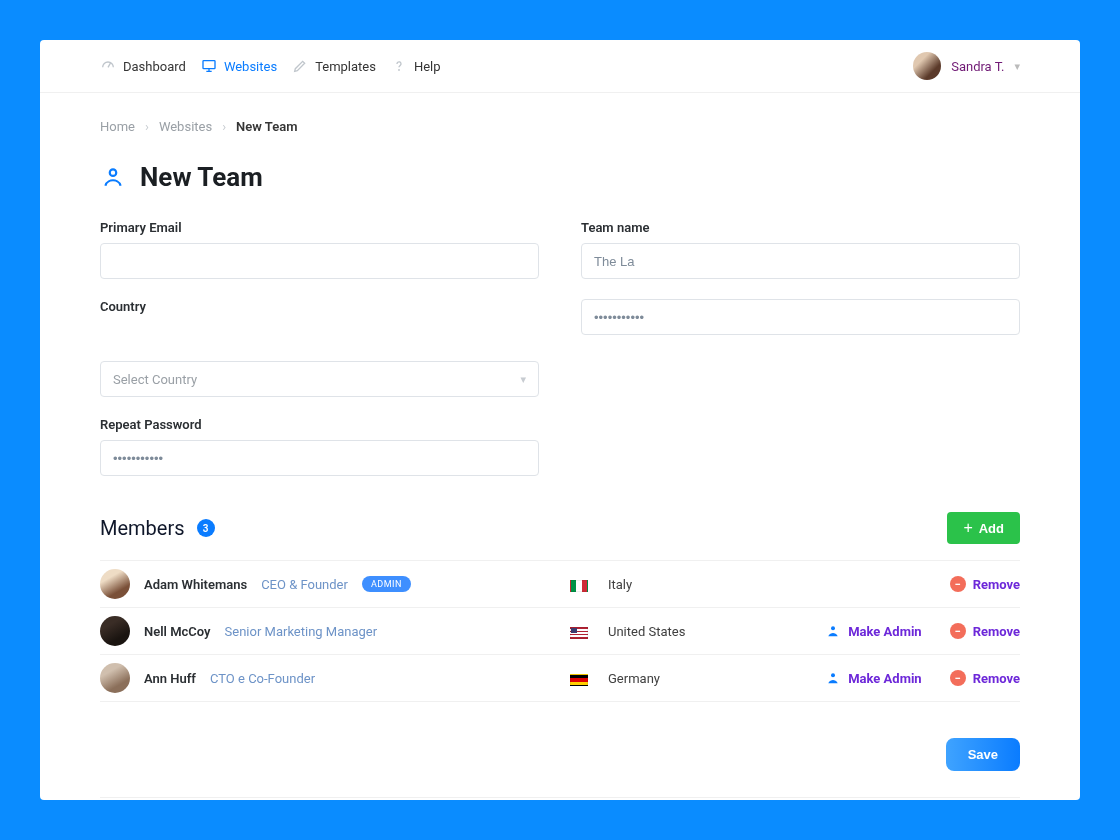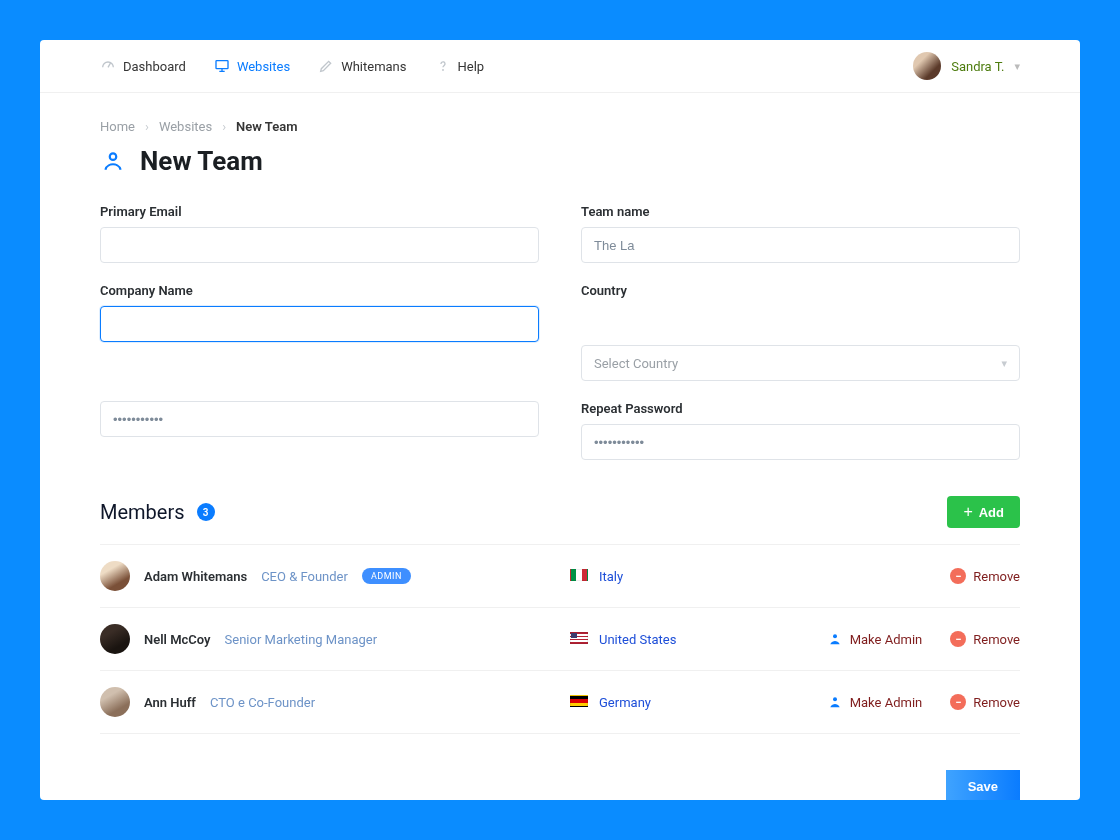--- a/index.html
+++ b/index.html
@@ -16,41 +16,41 @@
   height: 100%;
   border-radius: 4px;
   overflow: hidden;
 }
 .top-nav {
   display: flex;
   align-items: center;
   padding: 12px 60px;
   border-bottom: 1px solid #f0f0f0;
 }
-.nav-left { display: flex; gap: 28px; }
+.nav-left { display: flex; gap: 15px; }
 .nav-item {
   display: flex;
   align-items: center;
   gap: 7px;
   font-size: 13px;
   color: #353535;
   cursor: pointer;
 }
 .nav-item.active { color: #0a7cff; }
 .nav-icon { width: 16px; height: 16px; display: inline-flex; align-items: center; justify-content: center; }
 .nav-right { margin-left: auto; display: flex; align-items: center; gap: 10px; }
 .avatar-sm {
   width: 28px; height: 28px; border-radius: 50%;
   background: linear-gradient(135deg,#e0c8b0 30%,#5b3a2a 70%);
 }
-.user-name { font-size: 13px; color: #4d7c0f; }
+.user-name { font-size: 13px; color: #701a75; }
 .chevron-down { color: #bbb; font-size: 11px; }
 
 .content { padding: 26px 60px 20px; }
-.breadcrumb { display: flex; align-items: center; gap: 10px; font-size: 13px; color: #9aa0a6; margin-bottom: 12px; }
+.breadcrumb { display: flex; align-items: center; gap: 10px; font-size: 13px; color: #9aa0a6; margin-bottom: 28px; }
 .breadcrumb .crumb { color: #9aa0a6; cursor: pointer; }
 .breadcrumb .crumb.current { color: #353535; font-weight: 600; }
 .breadcrumb .sep { color: #c7ccd1; }
 
 .page-head { display: flex; align-items: center; gap: 14px; margin-bottom: 28px; }
 .page-head-icon { width: 26px; height: 26px; color: #0a7cff; }
 .page-title { font-size: 26px; font-weight: 700; color: #1b1f23; }
 
 .form-grid {
   display: grid;
@@ -108,21 +108,21 @@
   display: flex;
   align-items: center;
   gap: 6px;
   cursor: pointer;
 }
 .plus-icon { font-size: 16px; font-weight: 400; line-height: 1; }
 
 .member-row {
   display: flex;
   align-items: center;
-  padding: 16px 0;
+  padding: 8px 0;
   border-bottom: 1px solid #f0f0f0;
   font-size: 13px;
 }
 .member-row:first-of-type { border-top: 1px solid #f0f0f0; }
 .member-left { display: flex; align-items: center; gap: 14px; width: 470px; }
 .member-avatar {
   width: 30px; height: 30px; border-radius: 50%;
   background: #dcdfe3;
   flex-shrink: 0;
 }
@@ -133,38 +133,38 @@
 .member-role { color: #6d93c7; white-space: nowrap; }
 .admin-pill {
   background: #3e8fff;
   color: #fff;
   font-size: 9px;
   font-weight: 400;
   letter-spacing: 0.5px;
   border-radius: 10px;
   padding: 3px 9px;
 }
-.member-country { display: flex; align-items: flex-start; gap: 11px; width: 250px; color: #1d4ed8; }
+.member-country { display: flex; align-items: flex-end; gap: 20px; width: 250px; color: #404040; }
 .flag { width: 18px; height: 12px; display: inline-block; border: 1px solid #00000010; }
 .flag.it { background: linear-gradient(90deg,#009246 33%,#fff 33% 66%,#ce2b37 66%); }
 .flag.us { background: linear-gradient(#b22234 0 15%,#fff 15% 30%,#b22234 30% 45%,#fff 45% 60%,#b22234 60% 75%,#fff 75% 90%,#b22234 90%); position: relative; }
 .flag.us::before { content:""; position:absolute; left:0; top:0; width:40%; height:58%; background:#3c3b6e; }
 .flag.de { background: linear-gradient(#000 33%,#dd0000 33% 66%,#ffce00 66%); }
 .member-actions { margin-left: auto; display: flex; align-items: center; gap: 28px; }
 .action { display: flex; align-items: center; gap: 7px; cursor: pointer; }
-.action-label { color: #7f1d1d; font-weight: 400; }
+.action-label { color: #6d28d9; font-weight: 700; }
 .make-admin-icon { width: 16px; height: 16px; color: #0a7cff; }
 .remove-icon { width: 16px; height: 16px; border-radius: 50%; background: #f36d5a; color: #fff; display: flex; align-items: center; justify-content: center; font-size: 11px; font-weight: 700; line-height: 1; }
 
 .footer-row { display: flex; justify-content: flex-end; margin-top: 36px; padding-bottom: 26px; border-bottom: 1px solid #f0f0f0; }
 .btn-save {
   background: linear-gradient(90deg,#3fa3ff,#0a7cff);
   color: #fff;
   border: none;
-  border-radius: 0;
+  border-radius: 8px;
   padding: 9px 22px;
   font-size: 13px;
   font-weight: 600;
   cursor: pointer;
 }
 .help-footer { text-align: center; font-size: 12px; color: #8b94a0; padding-top: 14px; }
 </style>
 </head>
 <body>
 
@@ -189,21 +189,21 @@
             </svg>
         </span>
         <span>Websites</span>
       </div>
       <div class="nav-item">
         <span class="nav-icon">
           <svg viewBox="0 0 24 24" width="16" height="16" fill="none" stroke="#c0c6cc" stroke-width="2">
               <path d="M4 20l4-1 11-11-3-3L5 16l-1 4z"></path>
             </svg>
         </span>
-        <span>Whitemans</span>
+        <span>Templates</span>
       </div>
       <div class="nav-item">
         <span class="nav-icon">
           <svg viewBox="0 0 24 24" width="16" height="16" fill="none" stroke="#c0c6cc" stroke-width="2">
               <path d="M9 9a3 3 0 115 2c-1 1-2 1.5-2 3"></path>
               <circle cx="12" cy="18" r="0.5"></circle>
             </svg>
         </span>
         <span>Help</span>
       </div>
@@ -238,24 +238,20 @@
     <div class="form-grid">
       <div>
         <label class="field-label">Primary Email</label>
         <input class="text-input" type="text" value="" style="">
       </div>
       <div>
         <label class="field-label">Team name</label>
         <input class="text-input filled" type="text" value="The La" style="">
       </div>
       <div>
-        <label class="field-label">Company Name</label>
-        <input class="text-input focused" type="text" value="" style="">
-      </div>
-      <div>
         <label class="field-label">Country</label>
         <div class="select-input">
           <span class="select-placeholder">Select Country</span>
           <span class="select-chevron">▾</span>
         </div>
       </div>
       <div>
         <input class="text-input filled" type="text" value="•••••••••••" style="">
       </div>
       <div>

